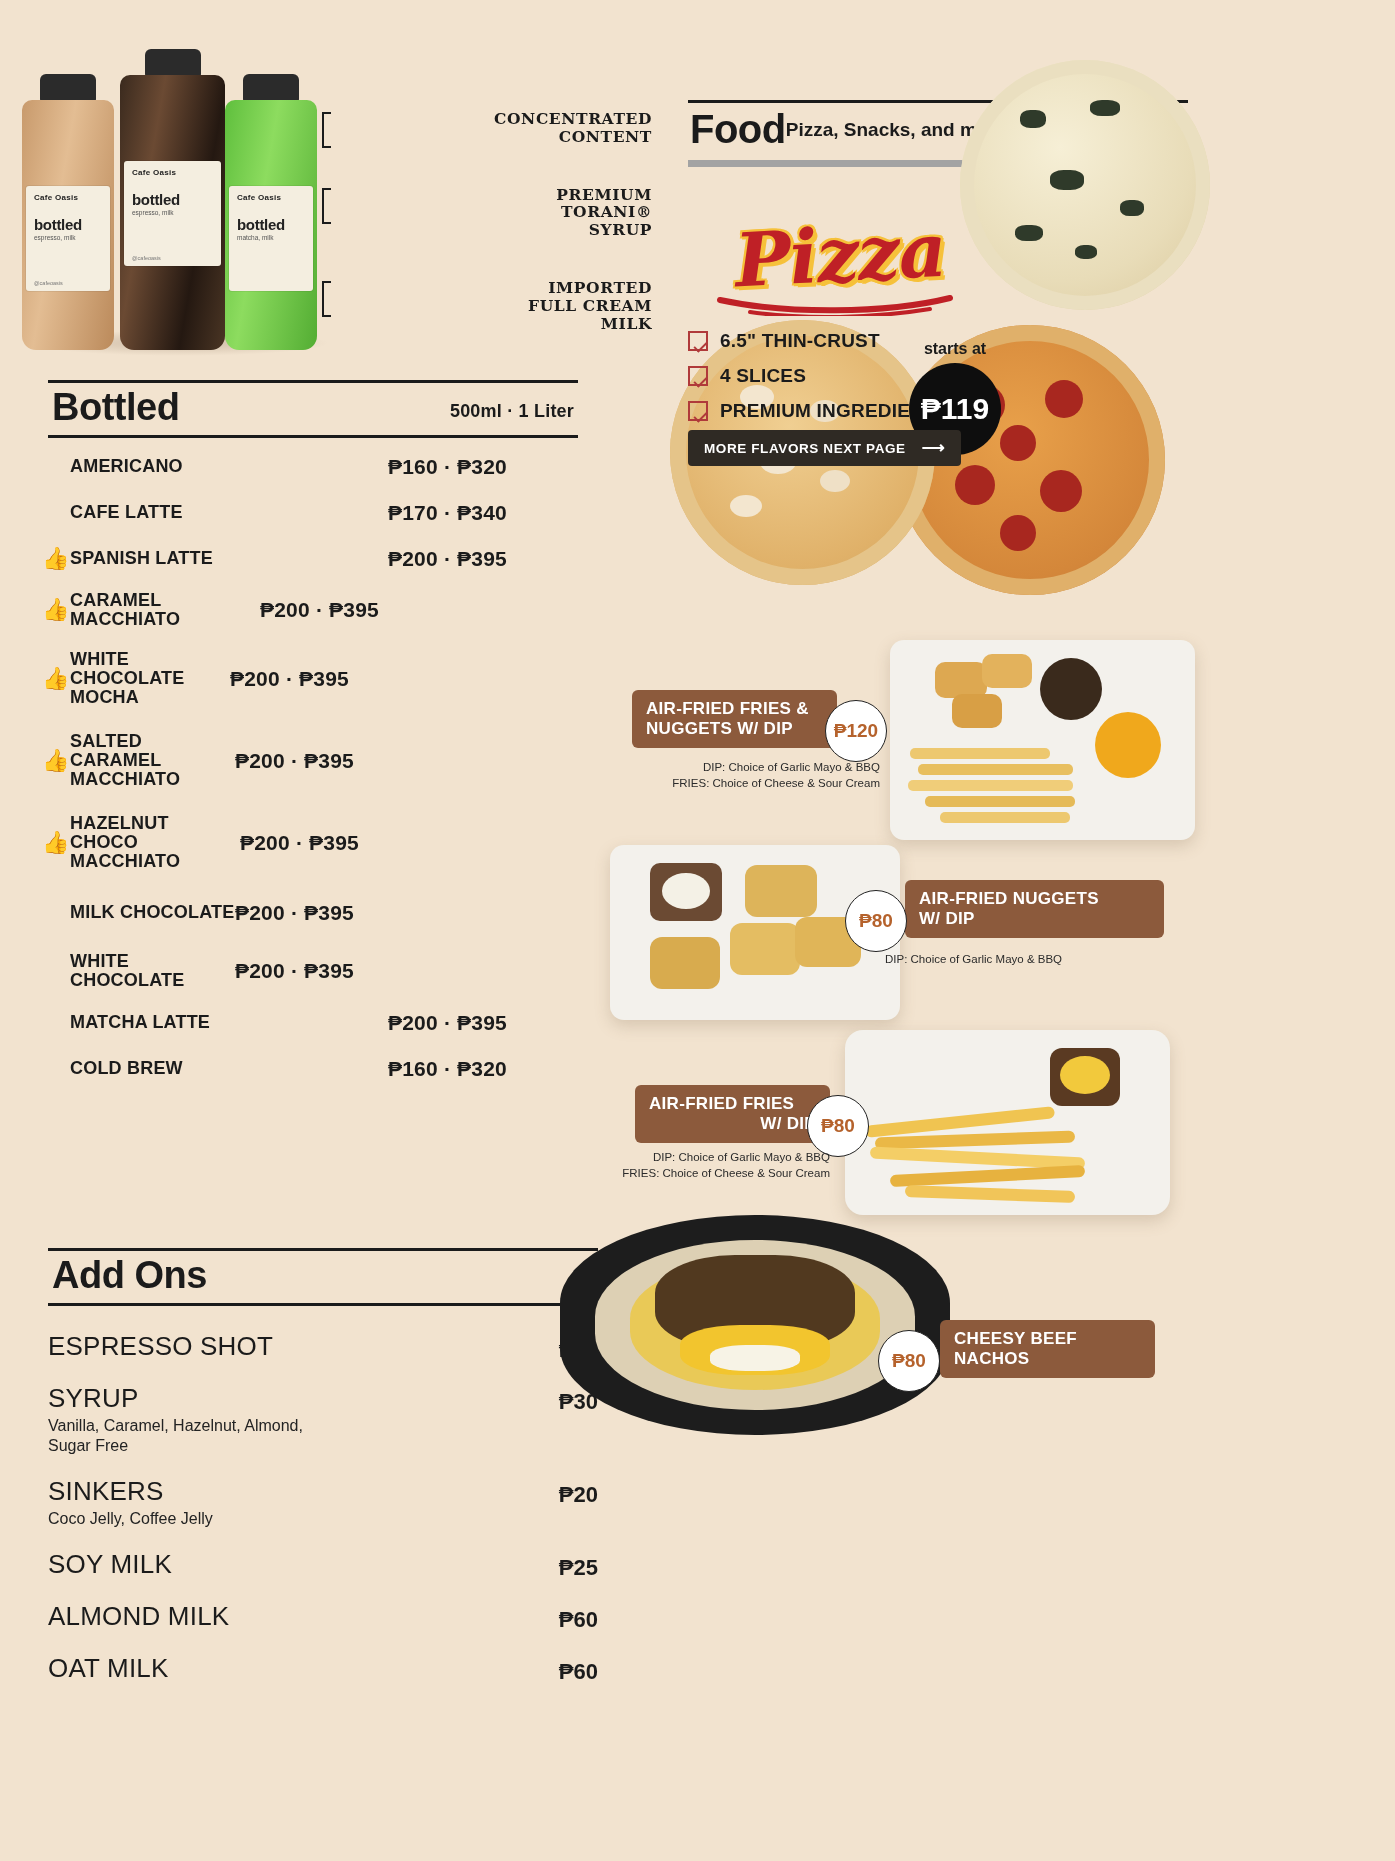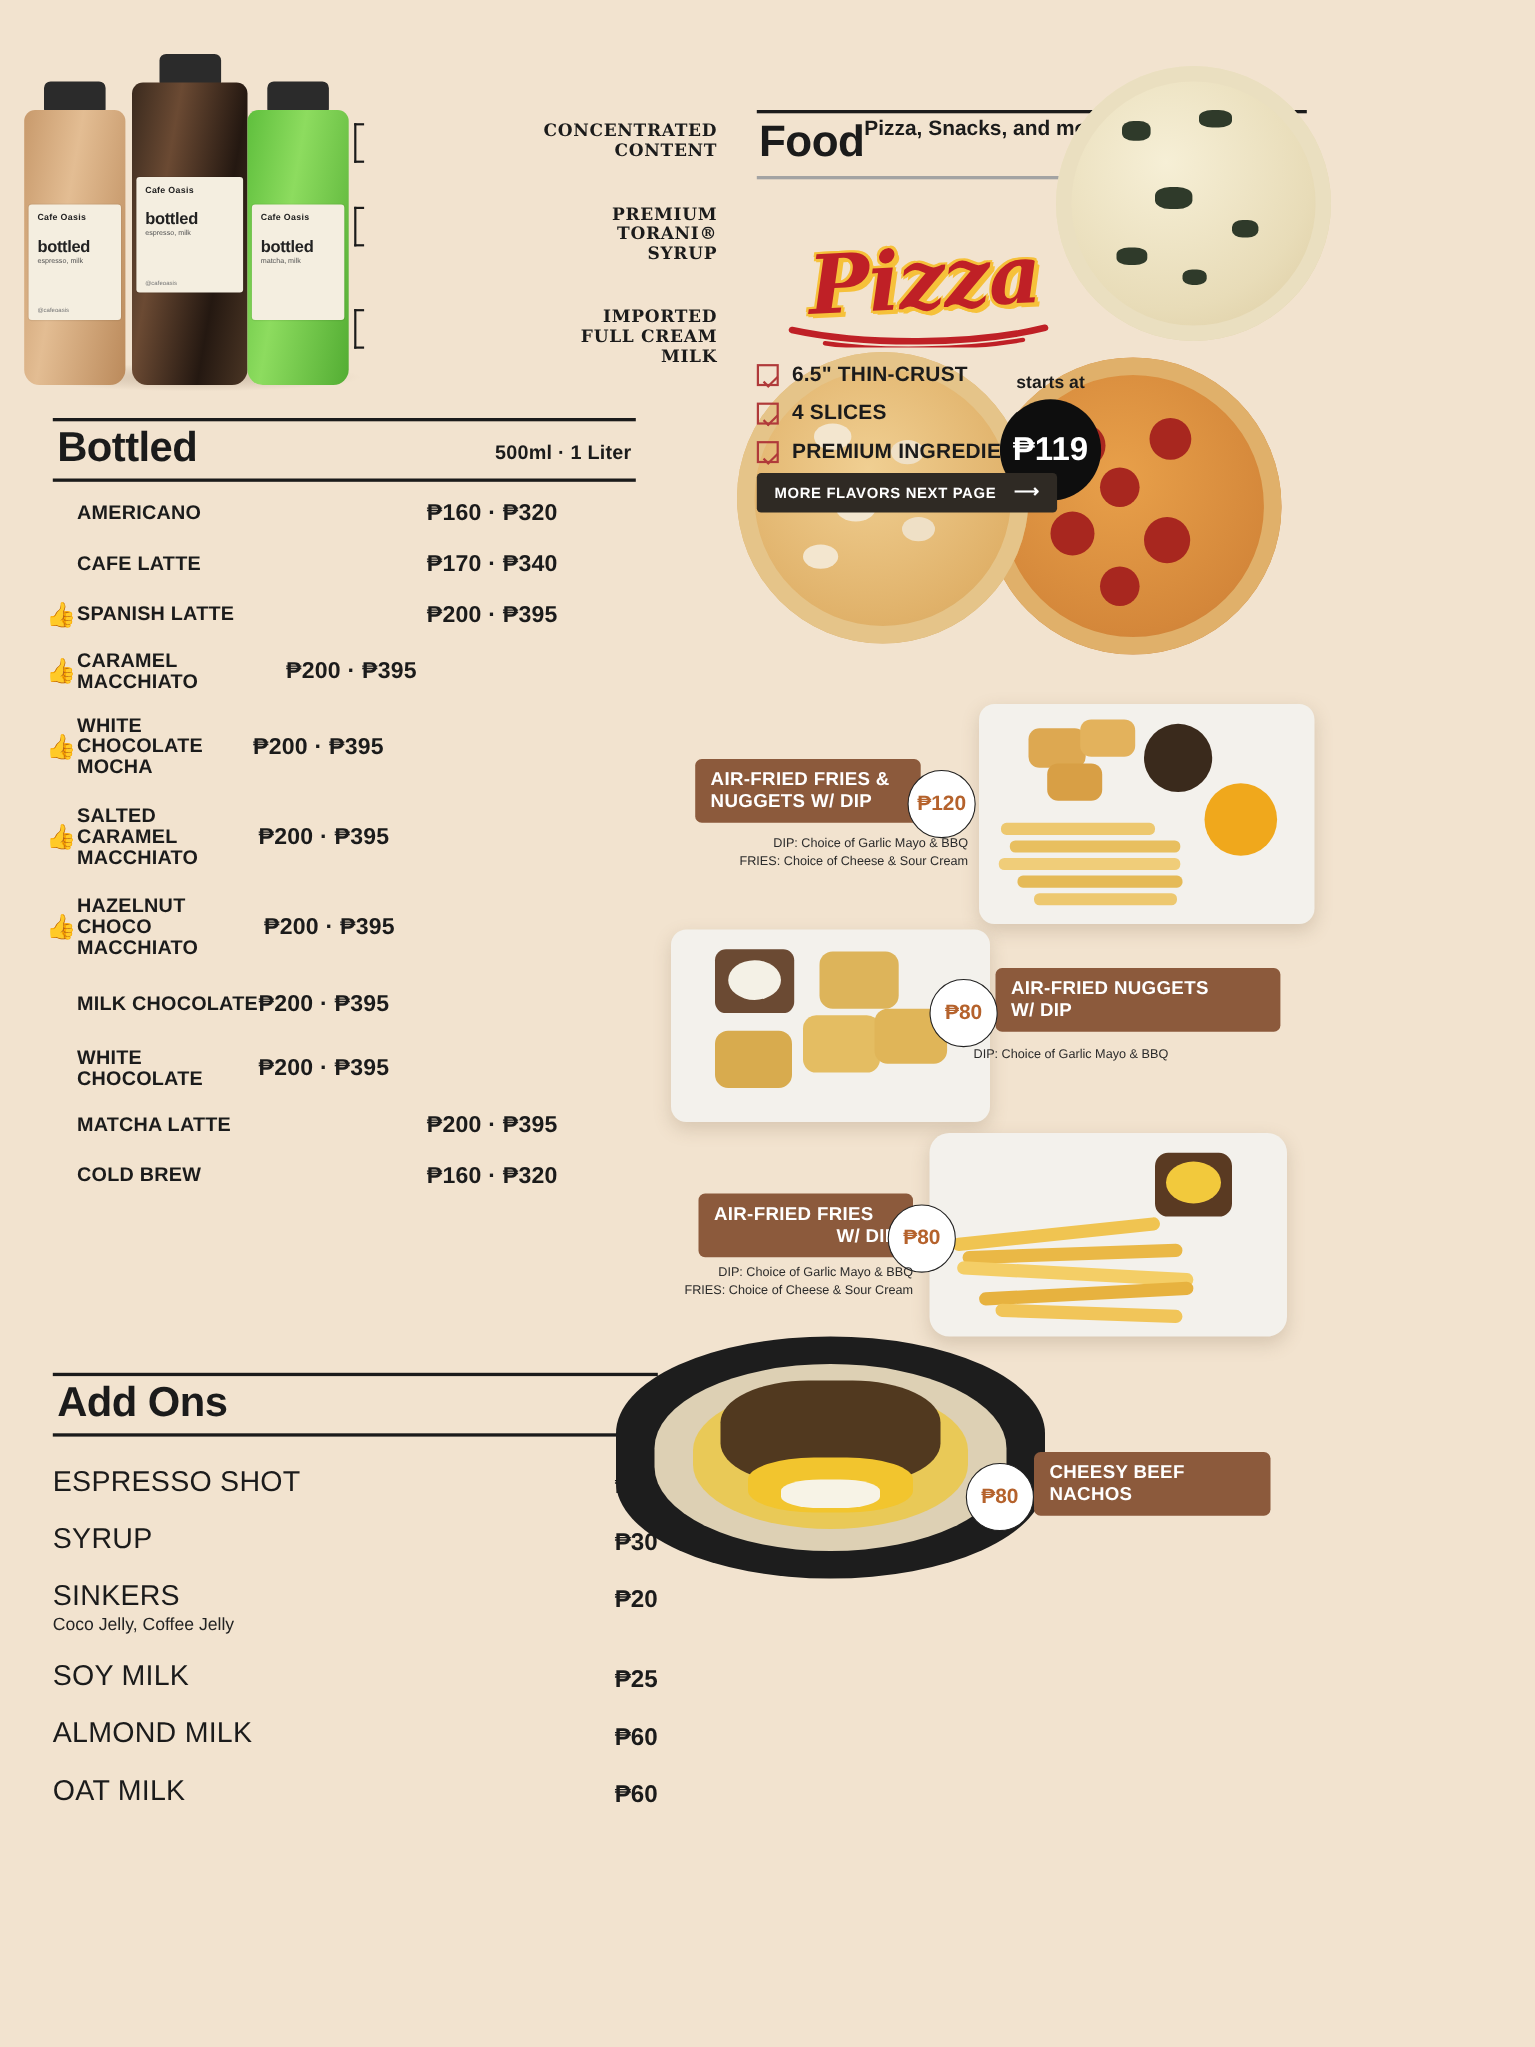--- a/index.html
+++ b/index.html
@@ -113,22 +113,22 @@
   .addon-name { font-size: 26px; font-weight: 400; letter-spacing: .2px; text-transform: uppercase;}
   .addon-desc { font-size: 16px; font-weight: 400; margin-top: 2px; line-height: 1.25; color:#232323;}
   .addon-price { width: 130px; text-align: right; font-size: 22px; font-weight: 600; padding-top: 6px;}
 
   
   .right-col { position: absolute; left: 660px; top: 0; width: 735px; height: 1861px; }
 
   #food-head { position: absolute; left: 28px; top: 100px; width: 500px; }
   #food-head .bar { border-top: 3px solid #1b1b1b; }
   #food-head .row {
-    display: flex; align-items: flex-start; 
-    border-bottom: 3px solid #a3a3a3; padding: 4px 2px 8px 2px;
+    display: flex; align-items: center; 
+    border-bottom: 7px solid #a3a3a3; padding: 4px 2px 8px 2px;
   }
   #food-head .t { font-size: 40px; font-weight: 800; letter-spacing: -.5px;}
   #food-head .s { font-size: 19px; font-weight: 600; }
 
   
   .pizza-logo {
     position: absolute; left: 30px; top: 195px; width: 300px; height: 120px;
     display: flex; align-items: center; justify-content: center;
   }
   .pizza-logo .word {
@@ -369,20 +369,21 @@
         <div class="addon-row">
           <div class="addon-left">
             <div class="addon-name">ESPRESSO SHOT</div>
           </div>
           <div class="addon-price">₱30</div>
         </div>
 
         <div class="addon-row">
           <div class="addon-left">
             <div class="addon-name">SYRUP</div>
+            <div class="addon-desc" style="max-width:300px">Vanilla, Caramel, Hazelnut, Almond, Sugar Free</div>
           </div>
           <div class="addon-price">₱30</div>
         </div>
 
         <div class="addon-row">
           <div class="addon-left">
             <div class="addon-name">SINKERS</div>
             <div class="addon-desc">Coco Jelly, Coffee Jelly</div>
           </div>
           <div class="addon-price">₱20</div>

